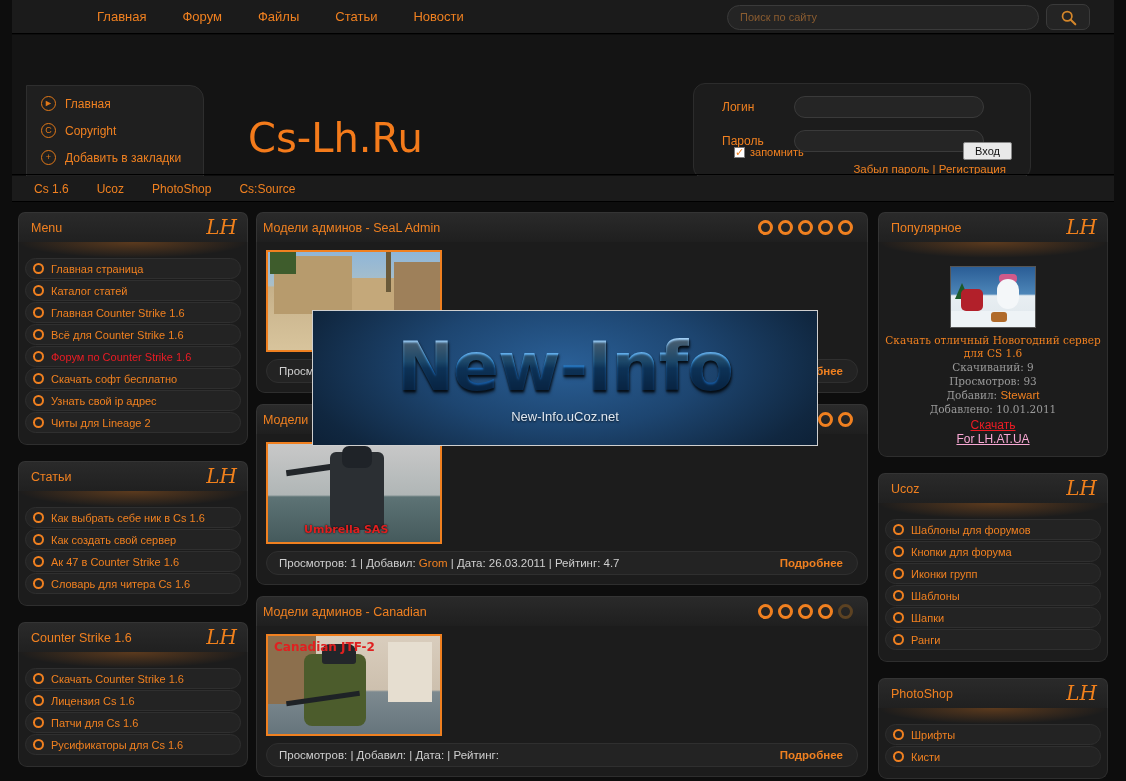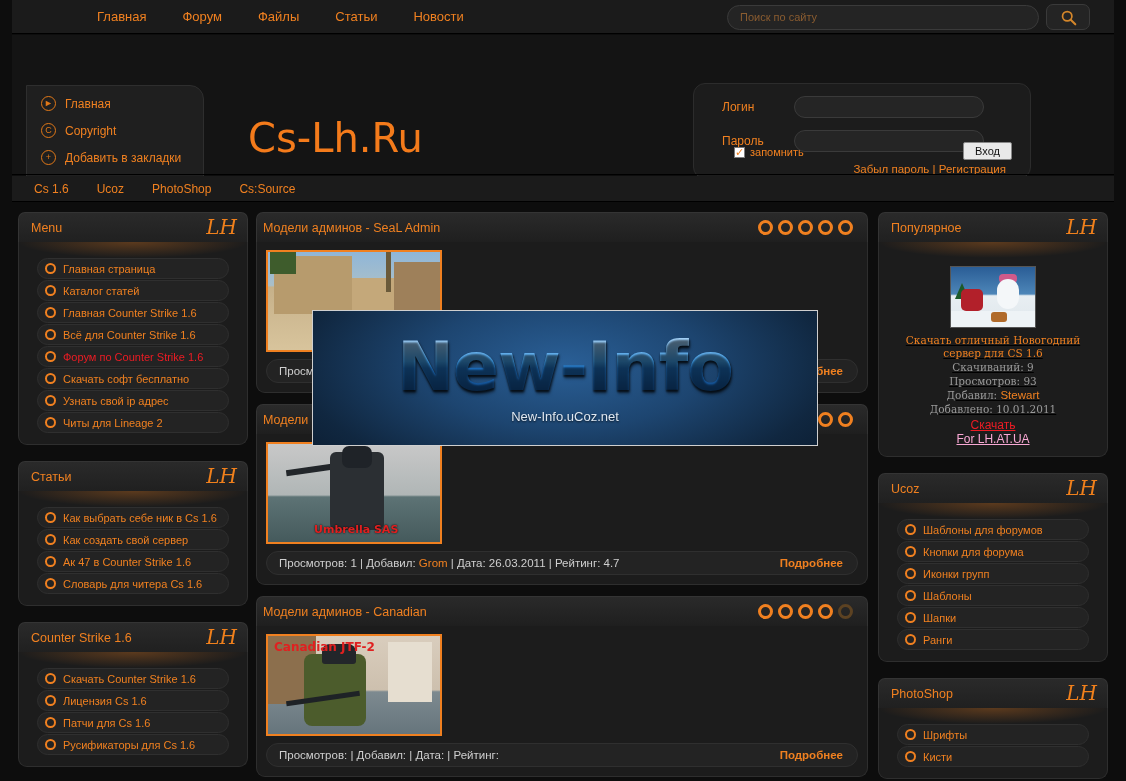--- a/index.html
+++ b/index.html
@@ -137,21 +137,21 @@
     position:relative;
     gap:40px;
   }
   .blk-h .t{ color:#f08020; font-size:12.5px; }
   .lh{
     color:#f0801c; font-size:20px; font-style:italic;
     font-family:"DejaVu Serif", serif; line-height:1; margin-top:-2px;
   }
   .blk-b{
     background:#1c1c1c; border:1px solid #2e2e2e; border-top:none;
-    border-radius:0 0 9px 9px; padding:16px 18px 10px;
+    border-radius:0 0 9px 9px; padding:16px 6px 10px;
     position:relative; overflow:hidden;
   }
   .blk-b:before{
     content:""; position:absolute; left:0; right:0; top:0; height:22px;
     background:radial-gradient(ellipse 70% 100% at 50% 0%, rgba(240,128,32,0.30), rgba(240,128,32,0) 72%);
     pointer-events:none;
   }
   ul.items{ list-style:none; position:relative; }
   ul.items li{
     height:21px; margin-bottom:1px;
@@ -194,21 +194,21 @@
     margin-top:7px; height:24px;
     background:#232323; border:1px solid #2f2f2f; border-radius:12px;
     display:flex; align-items:center; justify-content:space-between;
     padding:0 14px 0 12px;
   }
   .art-f .meta{ color:#cfcfcf; font-size:11.5px; }
   .art-f .meta b{ color:#f08020; font-weight:normal; }
   .art-f .more{ color:#f08020; font-size:11.5px; font-weight:bold; cursor:pointer; }
 
   
-  .pop{ text-align:center;text-decoration:underline; }
+  .pop{ text-align:center; }
   .pop .pimg{
     width:86px; height:62px; margin:8px auto 6px;
     border:1px solid #555; position:relative; overflow:hidden;
     background:#2a4a7a;
   }
   .pop .ptitle{ color:#f08020; font-size:10.5px; line-height:13px; font-family:"DejaVu Serif", serif; }
   .pop .pline{ color:#9a9a9a; font-size:10.5px; line-height:14px; font-family:"DejaVu Serif", serif;}
   .pop .pline .val{ color:#f08020; font-size:11.5px; font-family:"Liberation Sans",sans-serif;}
   .pop .pdl{ color:#ec1c24; font-size:12px; display:block; margin-top:2px;}
   .pop .pfor{ color:#f9a8d4; font-size:12px; display:block;}
@@ -245,21 +245,21 @@
   .scene1 .rock{ position:absolute; right:0; top:10px; width:46px; height:72px; background:#9e805a;}
   .scene1 .palm{ position:absolute; left:118px; top:0px; width:5px; height:40px; background:#6a5a3a;}
   .scene1 .bush{ position:absolute; left:2px; top:0; width:26px; height:22px; background:#3e5c2c;}
   .scene1 .ply{ position:absolute; left:66px; top:60px; width:22px; height:32px; background:#1b2430; border-radius:4px;}
   .scene1 .tag{ position:absolute; right:4px; bottom:4px; color:#cfd8e0; font-size:7px;}
 
   .scene2{ position:absolute; inset:0; background:linear-gradient(#c8c8c8 0%, #b0b6b6 52%, #5d7375 54%, #455a5c 100%);}
   .scene2 .body{ position:absolute; left:62px; top:8px; width:54px; height:78px; background:#2b2f33; border-radius:6px;}
   .scene2 .head{ position:absolute; left:74px; top:2px; width:30px; height:22px; background:#1f2328; border-radius:7px;}
   .scene2 .gun{ position:absolute; left:18px; top:22px; width:60px; height:6px; background:#22262a; transform:rotate(-8deg);}
-  .scene2 .cap{ position:absolute; left:46px; bottom:6px; color:#e02020; font-size:11px; font-weight:bold; font-family:"DejaVu Sans",sans-serif; text-shadow:0 0 2px #000;}
+  .scene2 .cap{ position:absolute; left:36px; bottom:6px; color:#e02020; font-size:11px; font-weight:bold; font-family:"DejaVu Sans",sans-serif; text-shadow:0 0 2px #000;}
 
   .scene3{ position:absolute; inset:0; background:linear-gradient(#d9cdbd 0%, #cdc0ae 55%, #7d8a90 57%, #66757c 100%);}
   .scene3 .wall{ position:absolute; left:0; top:0; width:48px; height:68px; background:#8c6f4d;}
   .scene3 .door{ position:absolute; right:8px; top:6px; width:44px; height:60px; background:#e6ded0;}
   .scene3 .sold{ position:absolute; left:36px; top:18px; width:62px; height:72px; background:#4c5c2c; border-radius:8px;}
   .scene3 .helm{ position:absolute; left:54px; top:8px; width:34px; height:20px; background:#23262a; border-radius:8px 8px 3px 3px;}
   .scene3 .rifle{ position:absolute; left:18px; top:60px; width:74px; height:5px; background:#1e2226; transform:rotate(-8deg);}
   .scene3 .cap{ position:absolute; left:6px; top:4px; color:#e02020; font-size:12px; font-weight:bold; font-family:"DejaVu Sans",sans-serif;}
 
   .xmas{ position:absolute; inset:0; background:linear-gradient(#2a5d96 0%, #4d86b8 45%, #e8eef2 48%, #dfe7ec 100%); }

